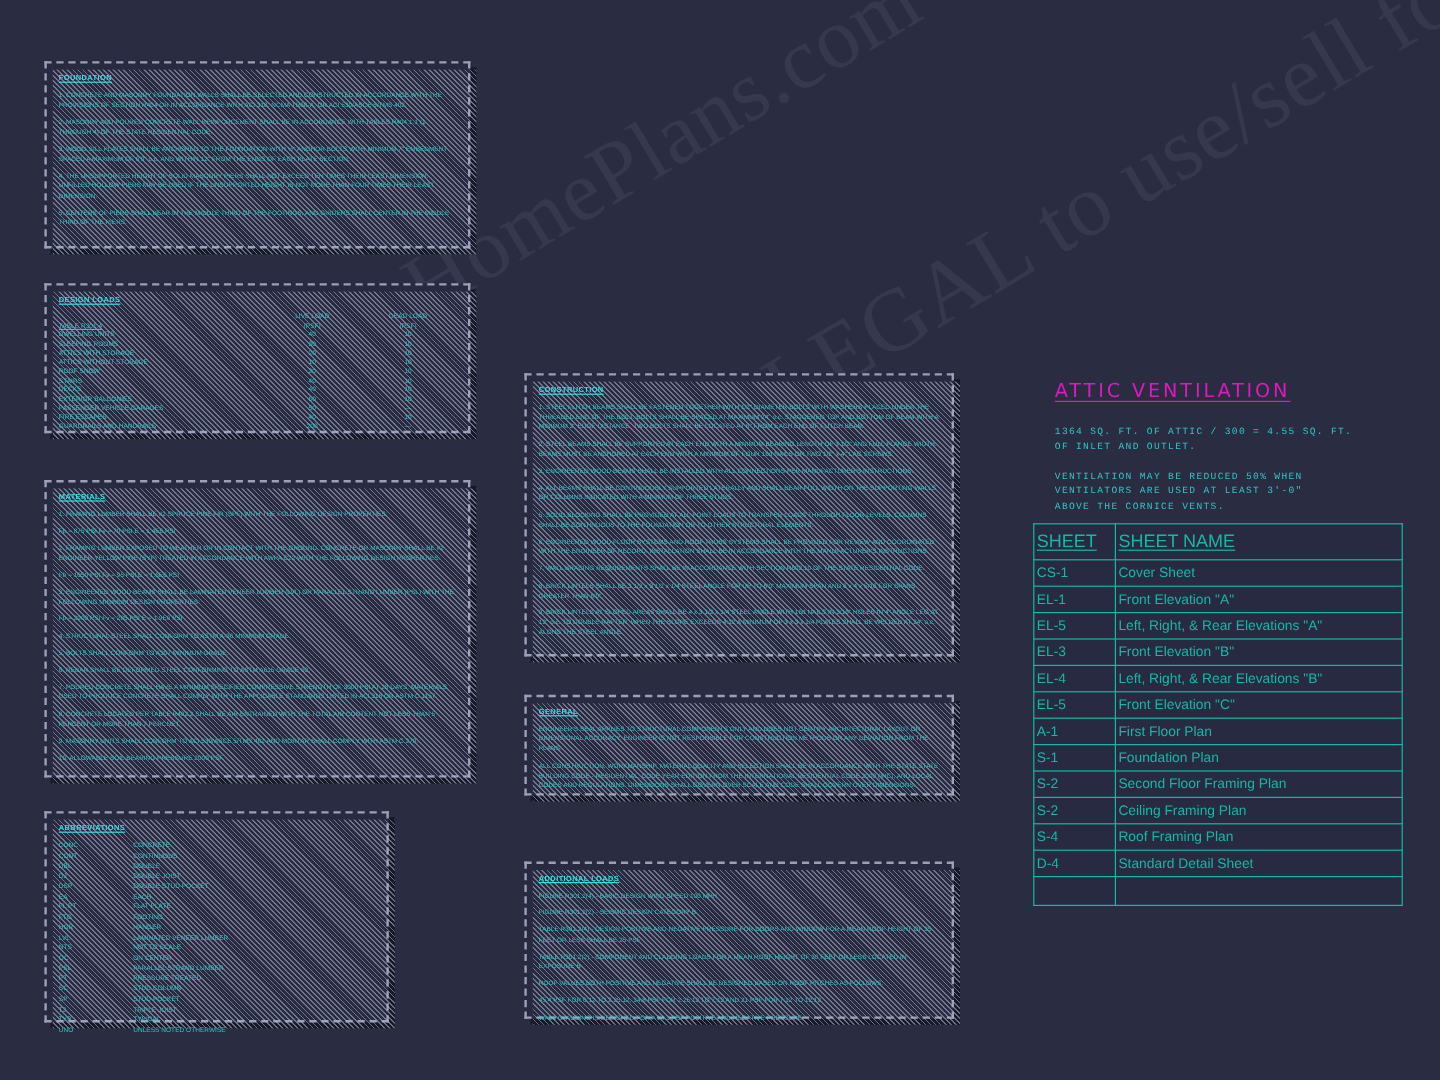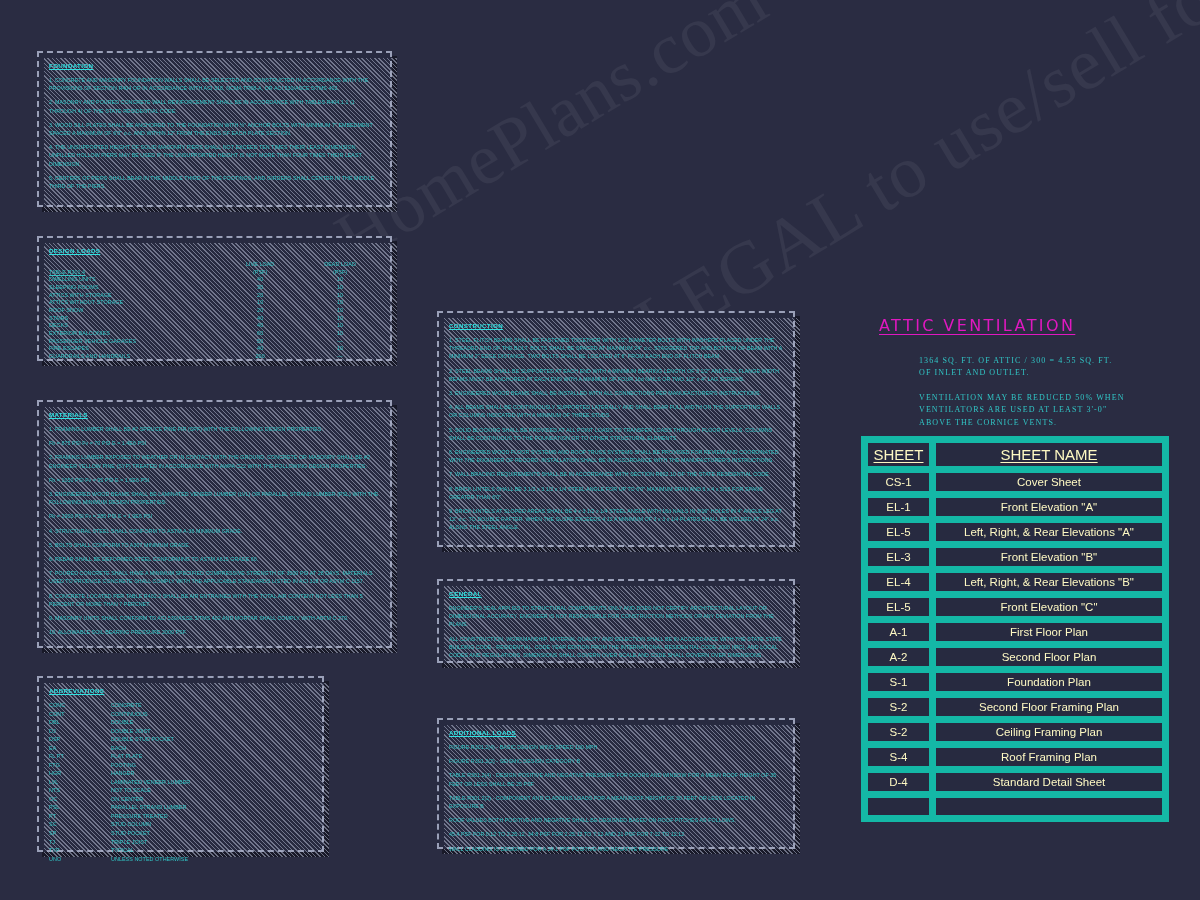--- a/index.html
+++ b/index.html
@@ -111,36 +111,35 @@
     font-family:"DejaVu Sans", sans-serif;
     text-decoration:underline;
     text-underline-offset:3px;
     margin-bottom:20px;
   }
   #attic-ventilation .av-line{
     color:#31c6c6;
     font-size:8px;
     letter-spacing:1.1px;
     line-height:1.55;
-    font-family:Liberation Serif, serif;
-    margin-left:40px;
+    font-family:Liberation Mono, monospace;
   }
   #attic-ventilation .av-gap{ height:12px; }
 
   
   #sheet-index{
     position:absolute; left:861px; top:436px; width:308px; z-index:3;
     border:1.5px solid #c227c2;
     border-collapse:collapse;
     background:#272a40;
   }
   #sheet-index td{
-    border:7px solid #14b8a6;
-    color:#fef9c3;
-    text-align:center;
+    border:1px solid #14b8a6;
+    color:#14b8a6;
+    text-align:left;
     padding:3px 2px;
     font-size:11.5px;
     height:22px;
   }
   #sheet-index td.code{ width:68px; }
   #sheet-index tr.hdr td{
     font-size:15px;
     height:30px;
     padding:2px;
   }
@@ -418,24 +417,20 @@
       </tr>
       <tr>
         <td class="code">EL-5</td>
         <td>Front Elevation "C"</td>
       </tr>
       <tr>
         <td class="code">A-1</td>
         <td>First Floor Plan</td>
       </tr>
       <tr>
-        <td class="code">A-2</td>
-        <td>Second Floor Plan</td>
-      </tr>
-      <tr>
         <td class="code">S-1</td>
         <td>Foundation Plan</td>
       </tr>
       <tr>
         <td class="code">S-2</td>
         <td>Second Floor Framing Plan</td>
       </tr>
       <tr>
         <td class="code">S-2</td>
         <td>Ceiling Framing Plan</td>

